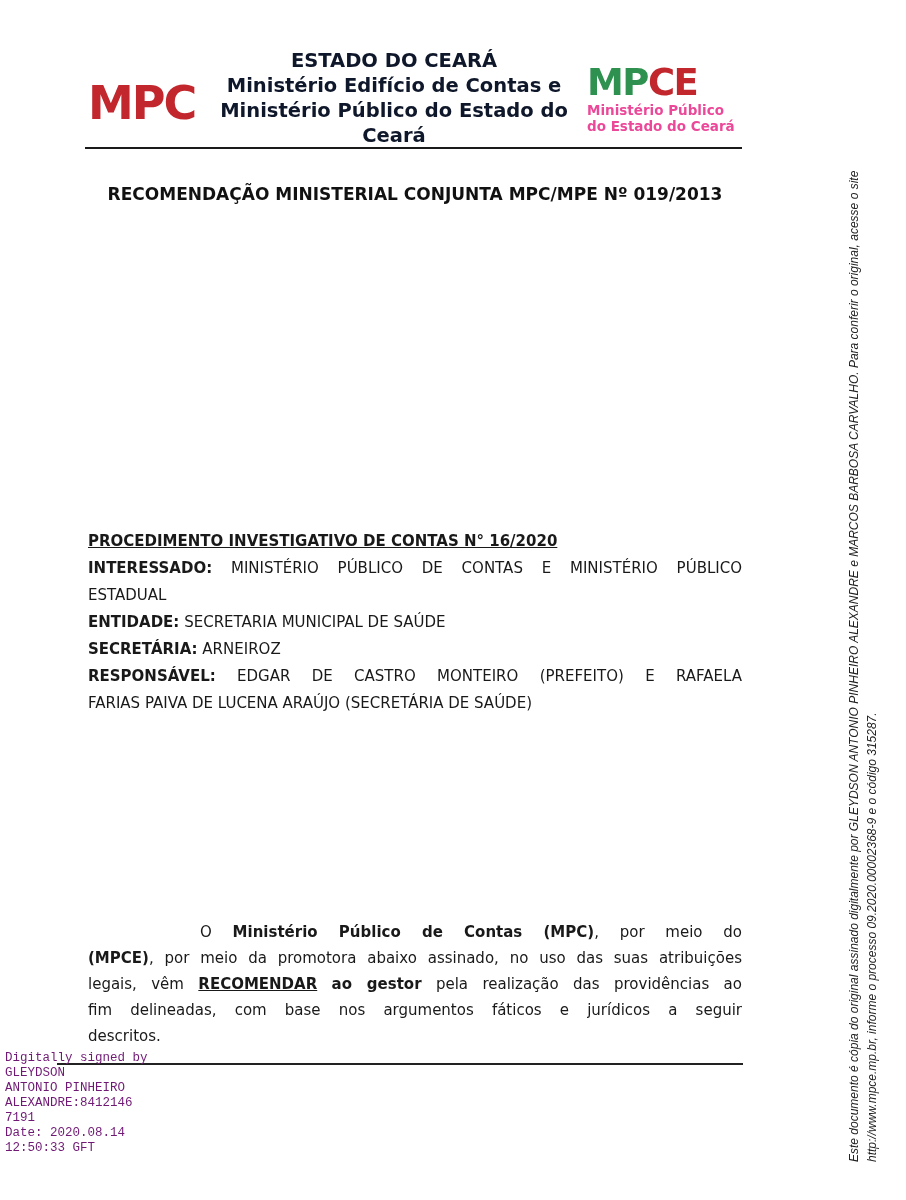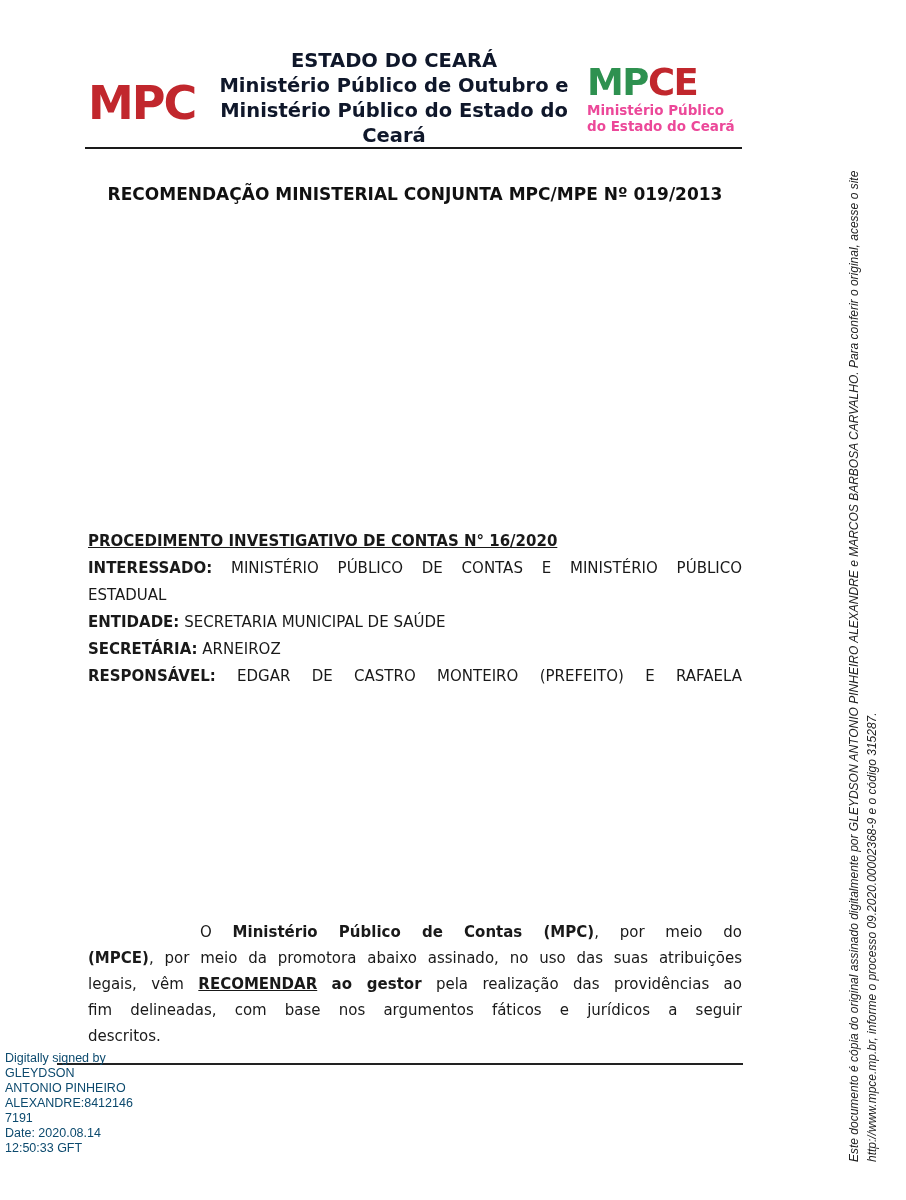--- a/index.html
+++ b/index.html
@@ -45,60 +45,61 @@
   .bu { font-weight:bold; text-decoration:underline; }
   
   .footer-rule { position:absolute; left:57px; top:1063px; width:686px; height:2px; background:#222; }
   .footer-line {
     position:absolute; left:57px; top:1068px; width:686px;
     text-align:center; font-size:12.5px; color:#1e1e1e;
   }
   
   .sig-block {
     position:absolute; left:5px; top:1051px; z-index:2;
-    font-family:Liberation Sans, sans-serif; font-size:12.5px; line-height:15px; color:#0c4a6e;
+    font-family:Liberation Mono, monospace; font-size:12.5px; line-height:15px; color:#701a75;
   }
   
   .side-note {
     position:absolute; left:845px; top:1162px; width:1080px;
     transform-origin:0 0; transform:rotate(-90deg);
     font-family:"Liberation Sans", sans-serif; font-style:italic;
     font-size:12px; line-height:18px; color:#222; white-space:nowrap;
   }
 </style>
 </head>
 <body>
 
 <div class="page">
 
   <div class="logo-mpc">MPC</div>
 
   <div class="header-center">
     <div>ESTADO DO CEARÁ</div>
-    <div>Ministério Público de Outubro e</div>
+    <div>Ministério Edifício de Contas e</div>
     <div>Ministério Público do Estado do Ceará</div>
   </div>
 
   <div class="logo-mpce">
     <div class="mpce-brand"><span class="mp">MP</span><span class="ce">CE</span></div>
     <div class="mpce-sub">Ministério Público</div>
     <div class="mpce-sub">do Estado do Ceará</div>
   </div>
 
   <div class="header-rule"></div>
 
   <div class="doc-title">RECOMENDAÇÃO MINISTERIAL CONJUNTA MPC/MPE Nº 019/2013</div>
 
   <div class="case-block">
     <div class="line"><span class="case-heading">PROCEDIMENTO INVESTIGATIVO DE CONTAS N° 16/2020</span></div>
     <div class="line just"><span class="lbl">INTERESSADO:</span> <span>MINISTÉRIO PÚBLICO DE CONTAS E MINISTÉRIO PÚBLICO</span></div>
     <div class="line"><span>ESTADUAL</span></div>
     <div class="line"><span class="lbl">ENTIDADE:</span> <span>SECRETARIA MUNICIPAL DE SAÚDE</span></div>
     <div class="line"><span class="lbl">SECRETÁRIA:</span> <span>ARNEIROZ</span></div>
     <div class="line just"><span class="lbl">RESPONSÁVEL:</span> <span>EDGAR DE CASTRO MONTEIRO (PREFEITO) E RAFAELA</span></div>
+    <div class="line"><span>FARIAS PAIVA DE LUCENA ARAÚJO (SECRETÁRIA DE SAÚDE)</span></div>
   </div>
 
   <div class="main-para">
     <div class="line just indent"><span>O</span> <span class="b">Ministério Público de Contas (MPC)</span><span>, por meio do</span></div>
     <div class="line just"><span class="b">(MPCE)</span><span>, por meio da promotora abaixo assinado, no uso das suas atribuições</span></div>
     <div class="line just"><span>legais, vêm</span> <span class="bu">RECOMENDAR</span> <span class="b">ao gestor</span> <span>pela realização das providências ao</span></div>
     <div class="line just"><span>fim delineadas, com base nos argumentos fáticos e jurídicos a seguir</span></div>
     <div class="line"><span>descritos.</span></div>
   </div>
 

